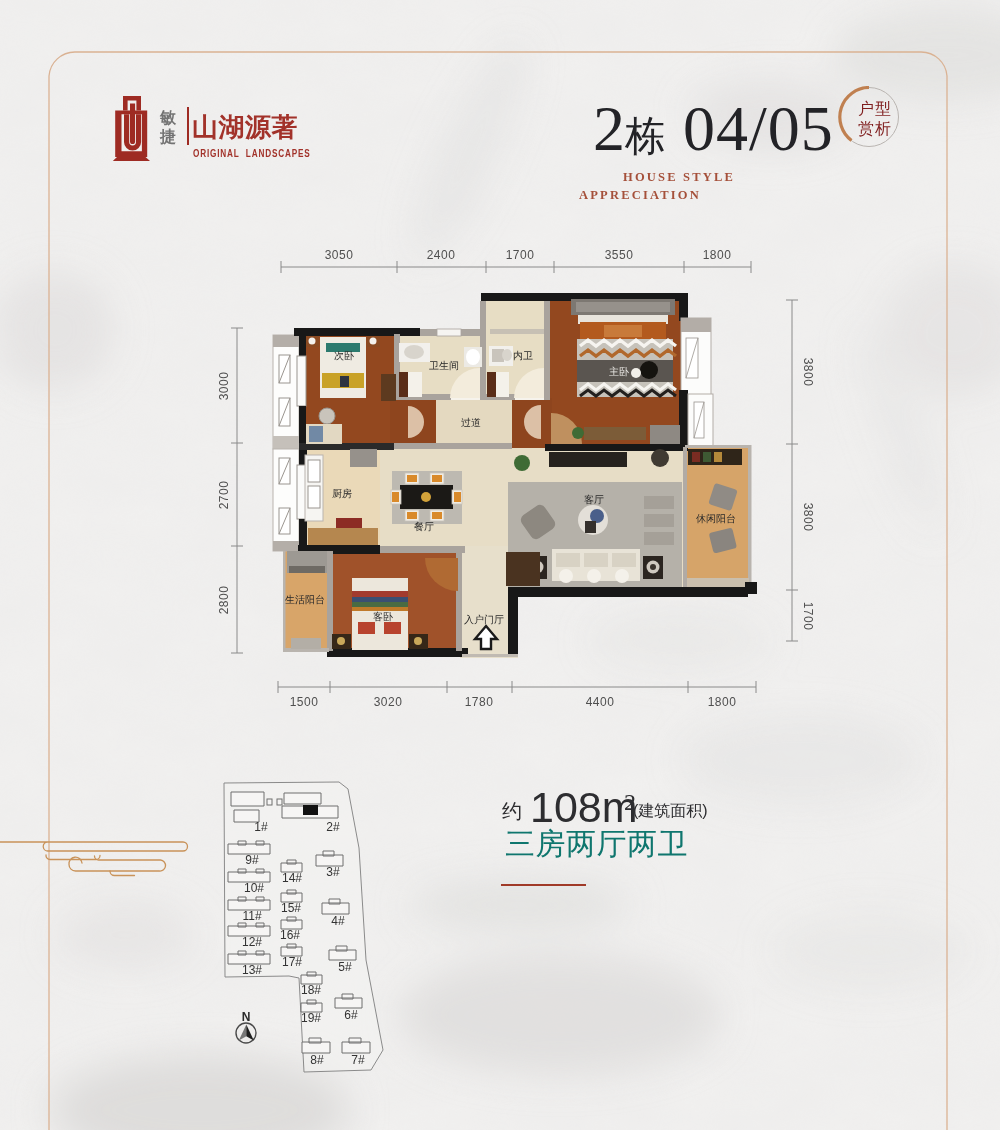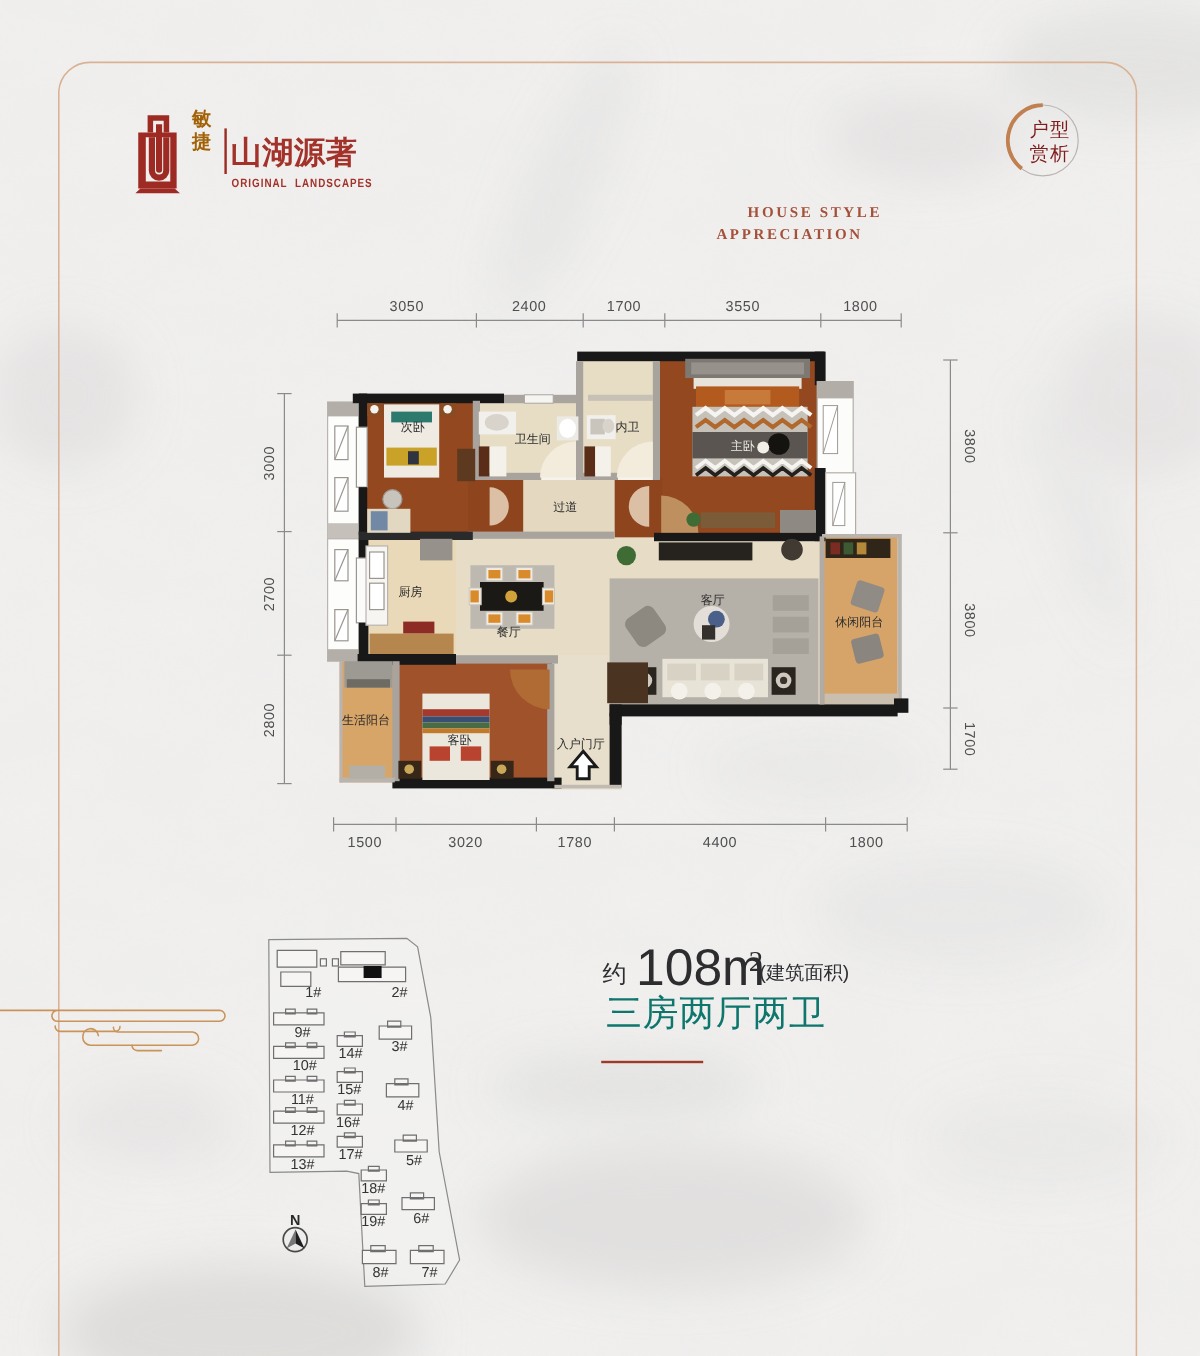--- a/index.html
+++ b/index.html
@@ -50,31 +50,34 @@
 <svg class="abs" style="left:110px;top:93px" width="44" height="72" viewBox="0 0 44 72">
   <g fill="#9e2b23">
     <path d="M13,3 H31 V17.5 H26.4 V7.6 H17.6 V17.5 H13 Z"></path>
     <path d="M5.2,17.5 H37.2 V64 H5.2 Z M11.5,21.3 H31.9 V58.2 H11.5 Z" fill-rule="evenodd"></path>
     <path d="M14,21.3 V49 A8.55,8.55 0 0 0 31.1,49 V21.3 H26 V49 A3.4,3.4 0 0 1 19.2,49 V21.3 Z"></path>
     <path d="M20,10.5 h5.1 V48.5 A2.55,2.55 0 0 1 20,48.5 Z"></path>
     <path d="M2.8,68 L7,64 H35.5 L40,68 Z"></path>
   </g>
 </svg>
 
-<div class="abs" style="left:160px;top:90px;width:18px;font-size:16px;line-height:19px;color:#a16207;font-weight:bold">敏捷</div>
+<div class="abs" style="left:160px;top:108px;width:18px;font-size:16px;line-height:19px;color:#737373;font-weight:bold">敏捷</div>
 
 <div class="abs" style="left:187px;top:107px;width:1.5px;height:38px;background:#9e2b23"></div>
 
 <div class="abs" style="left:192px;top:110px;font-size:26px;color:#a2322a;font-weight:bold;font-family:'Liberation Serif',serif;letter-spacing:0.5px;white-space:nowrap">山湖源著</div>
 
 <div class="abs" style="left:193px;top:148px;font-size:10px;color:#a2322a;font-weight:bold;letter-spacing:1px;white-space:nowrap;transform:scaleX(0.82);transform-origin:0 0">ORIGINAL&nbsp;&nbsp;LANDSCAPES</div>
 
+<div class="abs" style="left:593px;top:97px;white-space:nowrap;color:#232327;font-family:'Liberation Serif',serif;line-height:64px">
+  <span style="font-size:64px">2</span><span style="font-size:41px">栋</span><span style="font-size:64px;letter-spacing:1px"> 04/05</span>
+</div>
 
 <div class="abs" style="left:623px;top:170px;font-size:12.5px;color:#a5503a;font-weight:bold;letter-spacing:2.2px;font-family:'Liberation Serif',serif">HOUSE STYLE</div>
-<div class="abs" style="left:597px;top:188px;font-size:12.5px;color:#a5503a;font-weight:bold;letter-spacing:2.2px;font-family:'Liberation Serif',serif">APPRECIATION</div>
+<div class="abs" style="left:579px;top:188px;font-size:12.5px;color:#a5503a;font-weight:bold;letter-spacing:2.2px;font-family:'Liberation Serif',serif">APPRECIATION</div>
 
 <svg class="abs" style="left:838px;top:86px" width="64" height="64" viewBox="0 0 64 64">
   <circle cx="31" cy="31" r="29.5" fill="none" stroke="#b9b4b0" stroke-width="1"></circle>
   <path d="M31,1.5 A29.5,29.5 0 0 0 13.5,54.5" fill="none" stroke="#c08050" stroke-width="3.2"></path>
 </svg>
 <div class="abs" style="left:858px;top:99px;font-size:16px;line-height:20px;color:#7f1d1d;letter-spacing:1px">户型<br>赏析</div>
 
 <svg class="abs" style="left:0px;top:0px" width="1000" height="1130" viewBox="0 0 1000 1130" font-family="Liberation Sans, sans-serif">
 
   <rect x="300" y="334" width="98" height="112" fill="#93481f"></rect>

